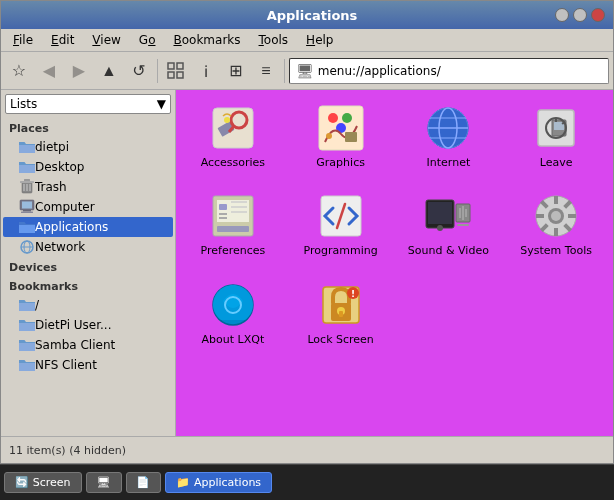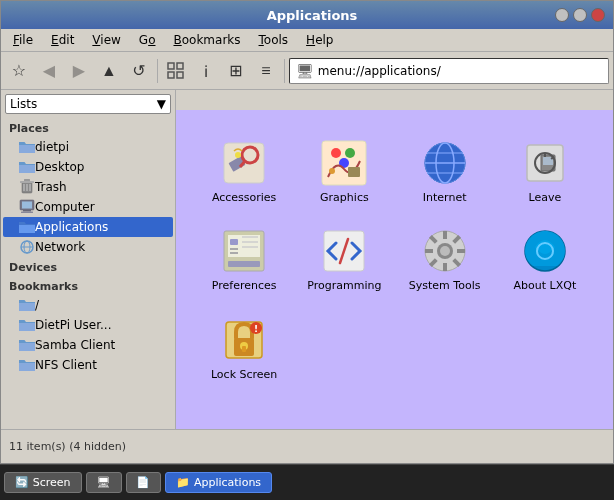--- a/index.html
+++ b/index.html
@@ -149,24 +149,23 @@
     .sidebar-item.active .folder-icon { color: white; }
     .folder-icon {
       width: 16px; height: 16px;
       display: inline-flex; align-items: center; justify-content: center;
       font-size: 14px;
     }
 
     
     .file-area {
       flex: 1;
-      background: #c4b5fd;
+      background: #d946ef;
       overflow-y: auto;
-      padding: 22px;
-      margin-top: 20px;
+      padding: 7px;
     }
     .file-grid {
       display: grid;
       grid-template-columns: repeat(4, 1fr);
       gap: 8px;
     }
     .file-item {
       display: flex;
       flex-direction: column;
       align-items: center;
@@ -191,21 +190,21 @@
     
     svg { overflow: visible; }
 
     
     .statusbar {
       background: #d4d0c8;
       border-top: 1px solid #aaa;
       padding: 2px 8px;
       font-size: 11px;
       color: #333;
-      height: 34px;
+      height: 27px;
       display: flex;
       align-items: center;
     }
 
     
     .taskbar {
       width: 614px;
       height: 36px;
       background: #222;
       display: flex;
@@ -474,20 +473,35 @@
             <svg width="48" height="48" viewBox="0 0 48 48">
               <rect x="4" y="4" width="40" height="40" rx="3" fill="#eee" stroke="#ccc"></rect>
               <path d="M16 16 L8 24 L16 32" fill="none" stroke="#3366cc" stroke-width="3" stroke-linecap="round"></path>
               <path d="M32 16 L40 24 L32 32" fill="none" stroke="#3366cc" stroke-width="3" stroke-linecap="round"></path>
               <line x1="28" y1="12" x2="20" y2="36" stroke="#cc4444" stroke-width="2.5" stroke-linecap="round"></line>
             </svg>
           </div>
           <span class="file-label">Programming</span>
         </div>
 
+        <div class="file-item">
+          <div class="file-icon">
+            <svg width="48" height="48" viewBox="0 0 48 48">
+              <rect x="2" y="8" width="28" height="28" rx="2" fill="#222" stroke="#444"></rect>
+              <rect x="4" y="10" width="24" height="22" fill="#334"></rect>
+              <circle cx="16" cy="36" r="3" fill="#555"></circle>
+              <rect x="32" y="12" width="14" height="18" rx="1" fill="#888" stroke="#666"></rect>
+              <line x1="36" y1="16" x2="36" y2="26" stroke="#bbb" stroke-width="1"></line>
+              <line x1="39" y1="14" x2="39" y2="28" stroke="#bbb" stroke-width="1"></line>
+              <line x1="42" y1="17" x2="42" y2="25" stroke="#bbb" stroke-width="1"></line>
+              <rect x="33" y="32" width="12" height="2" rx="1" fill="#999"></rect>
+            </svg>
+          </div>
+          <span class="file-label">Sound &amp; Video</span>
+        </div>
 
         <div class="file-item">
           <div class="file-icon">
             <svg width="48" height="48" viewBox="0 0 48 48">
               <circle cx="24" cy="24" r="20" fill="#d0d0d0" stroke="#aaa" stroke-width="1"></circle>
               <circle cx="24" cy="24" r="8" fill="#888"></circle>
               <g fill="none" stroke="#888" stroke-width="4">
                 <line x1="24" y1="4" x2="24" y2="12"></line>
                 <line x1="24" y1="36" x2="24" y2="44"></line>
                 <line x1="4" y1="24" x2="12" y2="24"></line>

